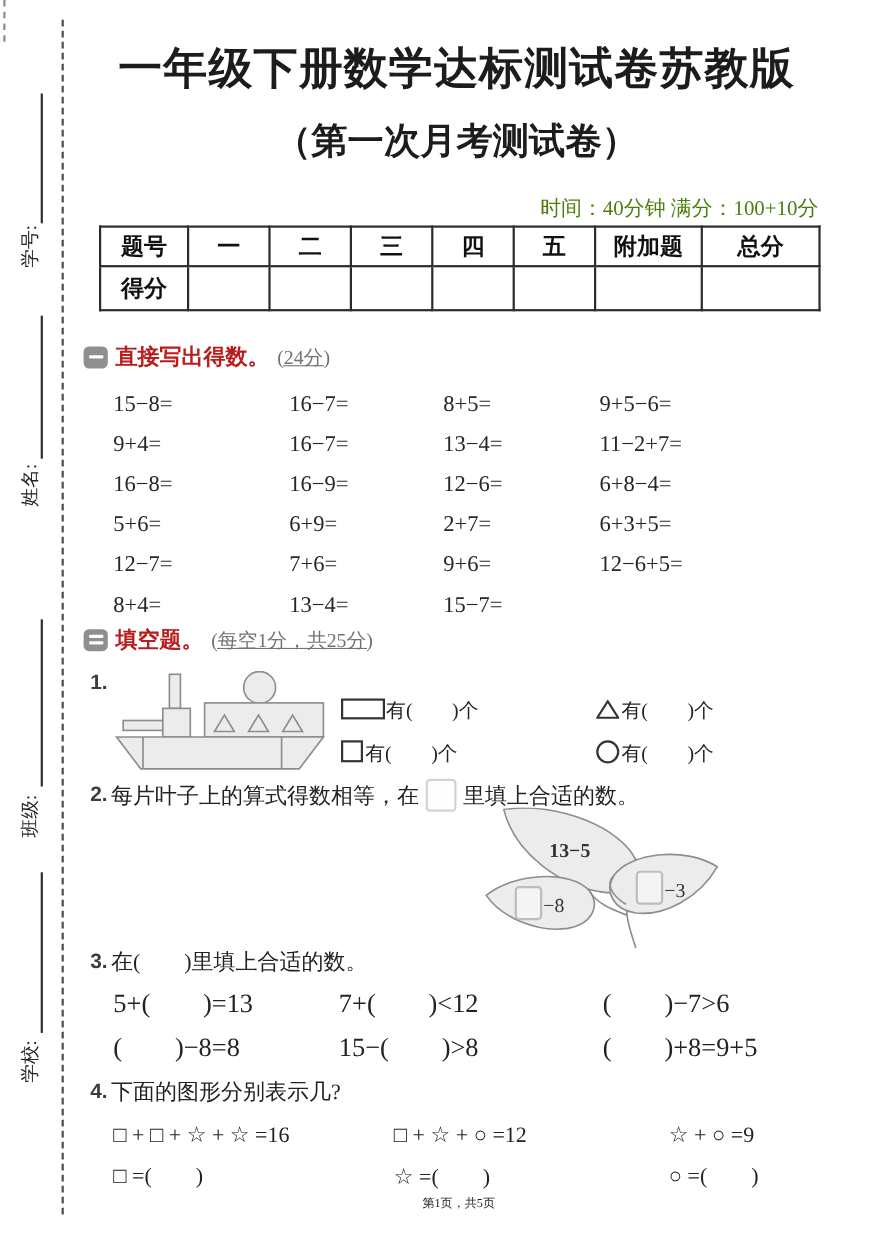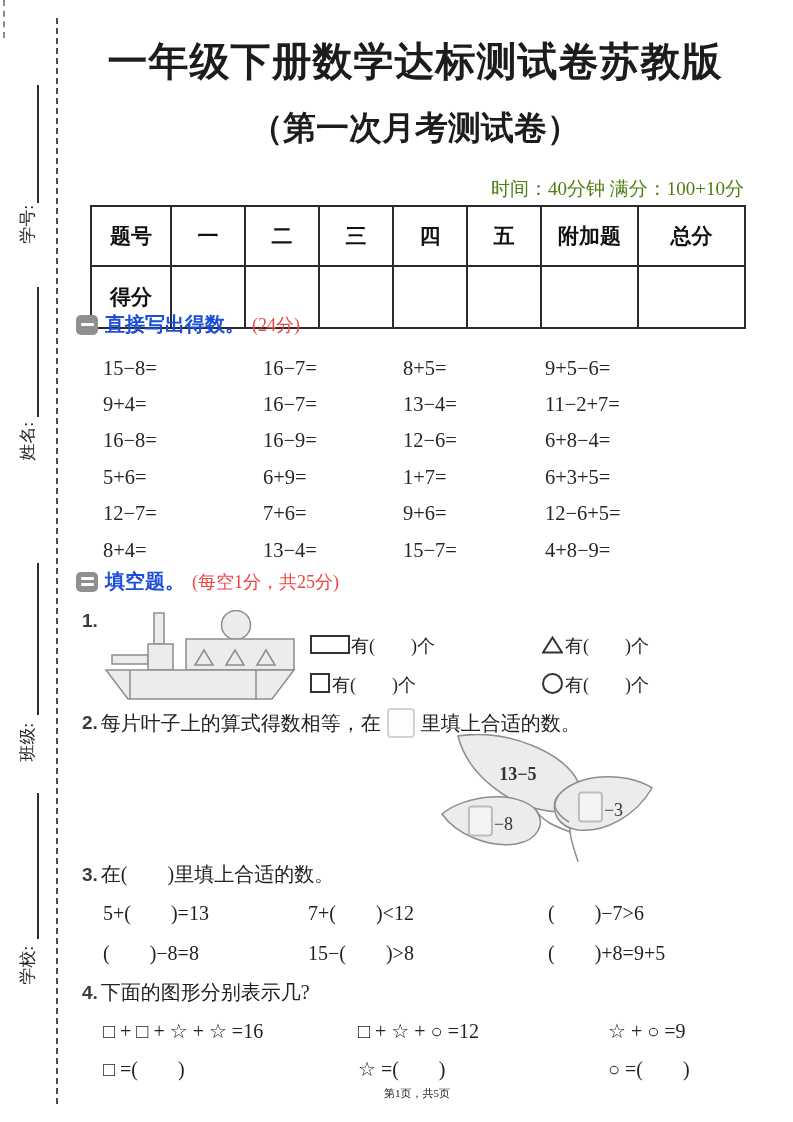--- a/index.html
+++ b/index.html
@@ -16,29 +16,29 @@
 
   
   .title{left:70px;top:34px;width:690px;text-align:center;font-size:40px;font-weight:700;letter-spacing:1px;}
   .subtitle{left:70px;top:106px;width:690px;text-align:center;font-size:33px;font-weight:700;}
   .meta{left:90px;top:176px;width:654px;text-align:right;font-size:19px;color:#4d7c0f;}
 
   
   .score-table{left:90px;top:205px;width:654px;border-collapse:collapse;table-layout:fixed;}
   .score-table th,.score-table td{border:2px solid #2b2b2b;text-align:center;vertical-align:middle;
         font-size:21px;font-weight:700;padding:0;color:#111;}
-  .score-table tr.hdr{height:60px;} .score-table tr.scr{height:62px;}
+  .score-table tr.hdr{height:36px;} .score-table tr.scr{height:40px;}
 
   
   .sec-header{display:flex;align-items:center;gap:7px;}
   .sec-icon{width:22px;height:20px;background:#8f8f8f;border-radius:5px;position:relative;flex:0 0 auto;
             display:flex;flex-direction:column;justify-content:center;align-items:center;gap:3px;}
   .sec-icon .bar{width:13px;height:3px;background:#fff;border-radius:1px;}
-  .sec-title{font-size:20px;font-weight:700;color:#1d4ed8;}
-  .sec-points{font-size:18px;color:#ef4444;}
+  .sec-title{font-size:20px;font-weight:700;color:#b91c1c;}
+  .sec-points{font-size:18px;color:#737373;text-decoration:underline;}
 
   
   .grid1{left:103px;top:350px;width:632px;display:grid;grid-template-columns:160px 140px 142px 1fr;
          grid-auto-rows:36.4px;font-size:20.5px;color:#262626;white-space:pre;align-items:center;}
   .qnum{font-family:"Liberation Sans","DejaVu Sans",sans-serif;font-weight:700;font-size:19px;color:#3c3c3c;}
   .qline{display:flex;align-items:center;gap:3px;font-size:20px;color:#222;}
 
   
   .q1-answers{left:310px;top:634px;display:grid;grid-template-columns:232px auto;row-gap:15px;
               font-size:18px;color:#222;white-space:pre;align-items:center;}
@@ -50,21 +50,21 @@
   
   .inline-box{display:inline-block;width:24px;height:26px;border:2px solid #d2d2d2;border-radius:4px;
               background:#fdfdfd;vertical-align:-6px;margin:0 3px;}
   .leaf-group{width:230px;height:128px;}
   .leaf-label{position:absolute;transform:translate(-50%,-50%);font-size:18px;color:#333;white-space:nowrap;}
   .leaf-box{display:inline-block;width:21px;height:27px;border:2px solid #bdbdbd;border-radius:4px;
             background:#f4f4f4;vertical-align:-7px;margin:0 1px;}
 
   
   .grid3{left:103px;top:893px;width:640px;display:grid;grid-template-columns:205px 240px 1fr;
-         grid-auto-rows:40px;font-size:20px;color:#222;white-space:pre;align-items:center;}
+         grid-auto-rows:40px;font-size:24px;color:#222;white-space:pre;align-items:center;}
   .grid4{left:103px;top:1012px;width:640px;display:grid;grid-template-columns:255px 250px 1fr;
          grid-auto-rows:38px;font-size:20px;color:#222;white-space:pre;align-items:center;}
 
   .footer{left:90px;top:1086px;width:654px;text-align:center;font-size:11px;color:#1d1d1d;}
 
   svg .fig{fill:#ececec;stroke:#8d8d8d;stroke-width:1.5;}
   svg .ln{fill:none;stroke:#8d8d8d;stroke-width:1.5;}
 </style>
 </head>
 <body>
@@ -141,30 +141,29 @@
     <span>9+4=</span>
     <span>16−7=</span>
     <span>13−4=</span>
     <span>11−2+7=</span>
     <span>16−8=</span>
     <span>16−9=</span>
     <span>12−6=</span>
     <span>6+8−4=</span>
     <span>5+6=</span>
     <span>6+9=</span>
-    <span>1+7=</span>
+    <span>2+7=</span>
     <span>6+3+5=</span>
     <span>12−7=</span>
     <span>7+6=</span>
     <span>9+6=</span>
     <span>12−6+5=</span>
     <span>8+4=</span>
     <span>13−4=</span>
     <span>15−7=</span>
-    <span>4+8−9=</span>
   </div>
 
   <div class="abs sec-header" style="left:76px;top:568px;">
     <span class="sec-icon">
         <span class="bar"></span>
         <span class="bar"></span>
       </span>
     <span class="sec-title">填空题。</span>
     <span class="sec-points">(每空1分，共25分)</span>
   </div>

